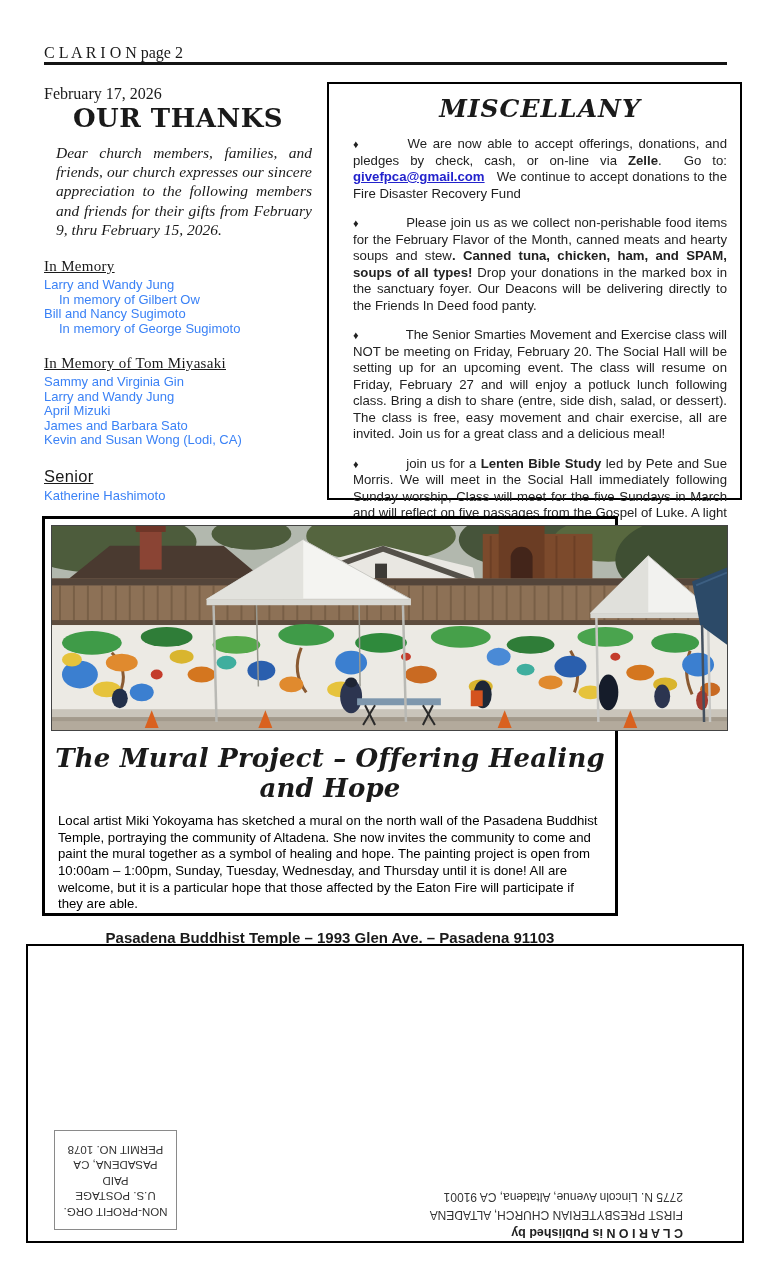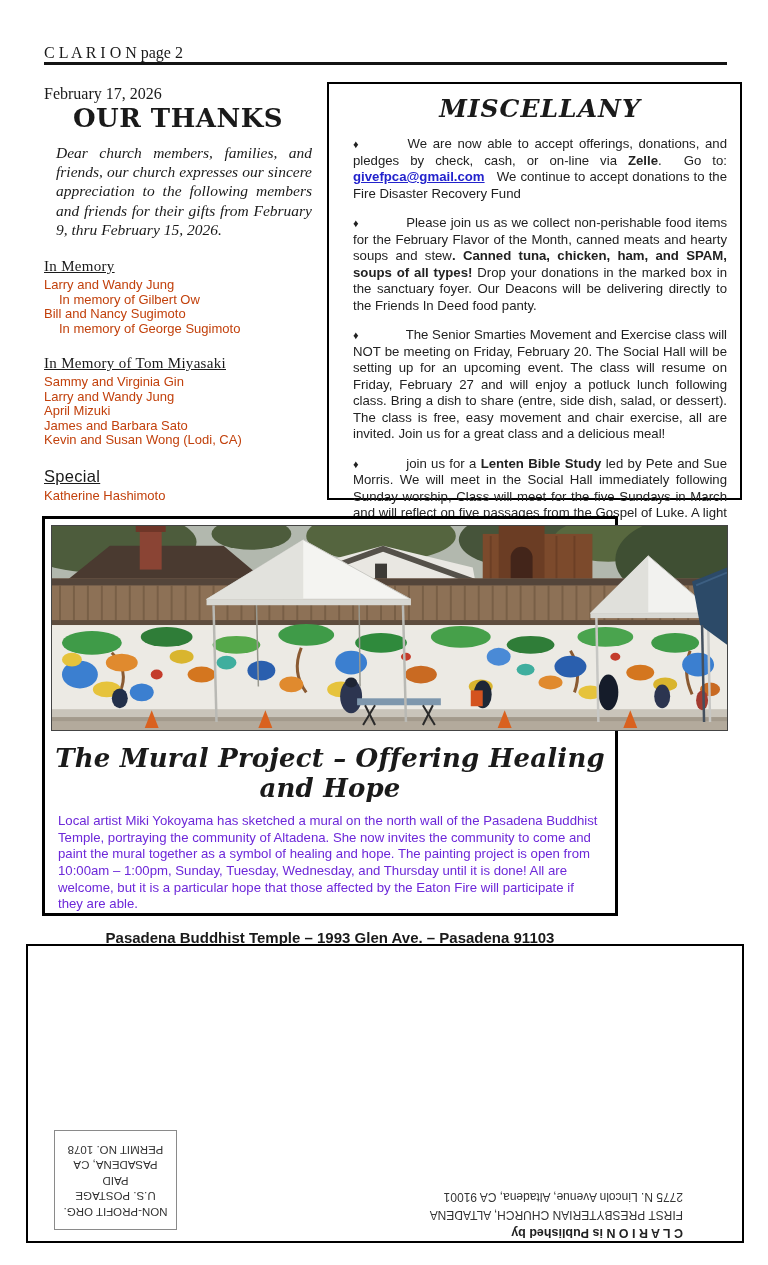--- a/index.html
+++ b/index.html
@@ -24,21 +24,21 @@
   .thanks-intro {
     font-family:"Liberation Serif", serif; font-style:italic;
     font-size:15.5px; line-height:1.24; text-align:justify;margin-left:12px;
   }
   .thanks-section { margin-top:19px; }
   .section-heading {
     font-family:"Liberation Serif", serif; font-size:15px;
     text-decoration:underline; margin-bottom:3px; letter-spacing:.3px;
   }
   .section-heading.sans { font-family:"Liberation Sans", sans-serif; font-size:16.5px; margin-top:14px; }
-  .name-row { font-size:13px; line-height:1.12; color:#c2410c; }
+  .name-row { font-size:13px; line-height:1.12; color:#3b82f6; }
   .name-row.indent { padding-left:15px; }
 
   
   .misc-box {
     position:absolute; left:327px; top:82px; width:415px; height:418px;
     border:2px solid #000; padding:8px 13px 8px 24px; background:#fff;
   }
   .misc-title {
     font-family:"DejaVu Serif", serif; font-weight:bold; font-style:italic;
     font-size:25px; text-align:center; letter-spacing:1px; margin:2px 0 2px 0;
@@ -56,21 +56,21 @@
   .mural-box {
     position:absolute; left:42px; top:516px; width:576px; height:400px;
     border:3px solid #000; background:#fff; padding:6px 6px 0 6px;
   }
   .photo { width:677px; height:206px; display:block; border:1px solid #444; }
   .mural-title {
     font-family:"DejaVu Serif", serif; font-weight:bold; font-style:italic;
     font-size:26px; text-align:center; margin-top:12px; letter-spacing:.2px;
   }
   .mural-body {
-    font-size:13.2px; line-height:1.26; margin:10px 7px 0 7px; color:#6d28d9;
+    font-size:13.2px; line-height:1.26; margin:10px 7px 0 7px; color:#000000;
   }
   .mural-address {
     font-weight:bold; font-size:15px; text-align:center; margin-top:16px;
   }
 
   
   .mail-box {
     position:absolute; left:26px; top:944px; width:718px; height:299px;
     border:2px solid #000; background:#fff;
   }
@@ -108,21 +108,21 @@
       </div>
       <div class="thanks-section">
         <div class="section-heading">In Memory of Tom Miyasaki</div>
         <div class="name-row">Sammy and Virginia Gin</div>
         <div class="name-row">Larry and Wandy Jung</div>
         <div class="name-row">April Mizuki</div>
         <div class="name-row">James and Barbara Sato</div>
         <div class="name-row">Kevin and Susan Wong (Lodi, CA)</div>
       </div>
       <div class="thanks-section">
-        <div class="section-heading sans">Special</div>
+        <div class="section-heading sans">Senior</div>
         <div class="name-row">Katherine Hashimoto</div>
       </div>
     </div>
 </div>
 
 <div class="misc-box">
   <div class="misc-title">MISCELLANY</div>
   <div>
       <p class="bullet-para"><span class="diamond">♦</span><span class="tab"></span><span>We are now able to accept offerings, donations, and pledges by check, cash, or on-line via </span><span class="bold">Zelle</span><span>.&nbsp; Go to: </span><span class="link">givefpca@gmail.com</span><span>&nbsp;&nbsp; We continue to accept donations to the Fire Disaster Recovery Fund</span></p>
       <p class="bullet-para"><span class="diamond">♦</span><span class="tab"></span><span>Please join us as we collect non-perishable food items for the February Flavor of the Month, canned meats and hearty soups and stew</span><span class="bold">.</span><span> </span><span class="bold">Canned tuna, chicken, ham, and SPAM, soups of all types!</span><span> Drop your donations in the marked box in the sanctuary foyer. Our Deacons will be delivering directly to the Friends In Deed food panty.</span></p>

